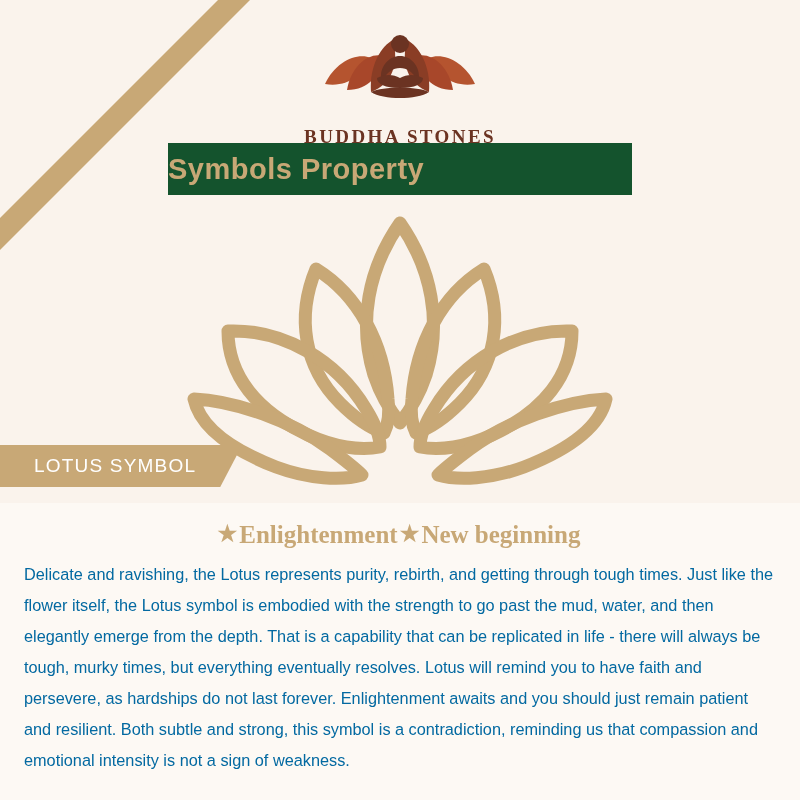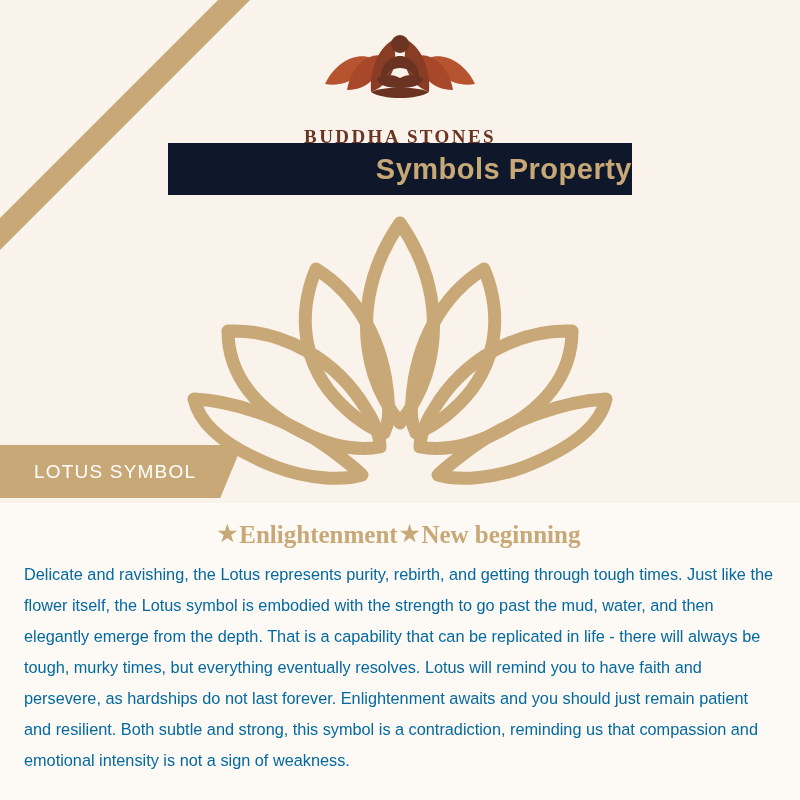--- a/index.html
+++ b/index.html
@@ -73,24 +73,24 @@
     font-family: "Liberation Serif", serif;
   }
 
   
   .title-banner {
     position: absolute;
     top: 143px;
     left: 168px;
     width: 464px;
     height: 52px;
-    background: #0f172a;
+    background: #14532d;
     display: flex;
     align-items: center;
-    justify-content: flex-end;
+    justify-content: flex-start;
   }
   .title-text {
     font-size: 29px;
     font-weight: bold;
     color: #c8a876;
     letter-spacing: 0.5px;
   }
 
   
   .lotus-wrap {
@@ -102,21 +102,21 @@
     display: flex;
     align-items: center;
     justify-content: center;
   }
 
   
   .ribbon {
     position: absolute;
     top: 445px;
     left: 0;
-    height: 53px;
+    height: 42px;
     background: #c8a876;
     display: flex;
     align-items: center;
     padding-left: 34px;
     padding-right: 46px;
     color: #ffffff;
     font-size: 19px;
     letter-spacing: 1.2px;
     clip-path: polygon(0 0, 100% 0, calc(100% - 22px) 100%, 0 100%);
   }

